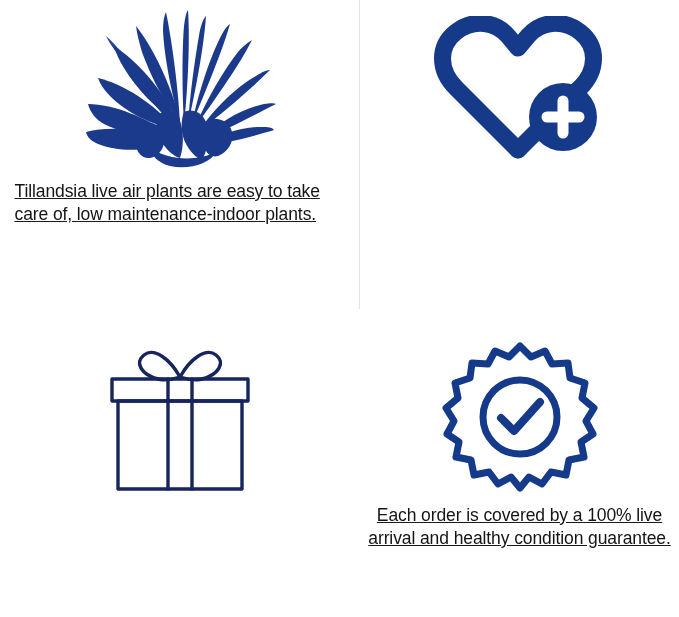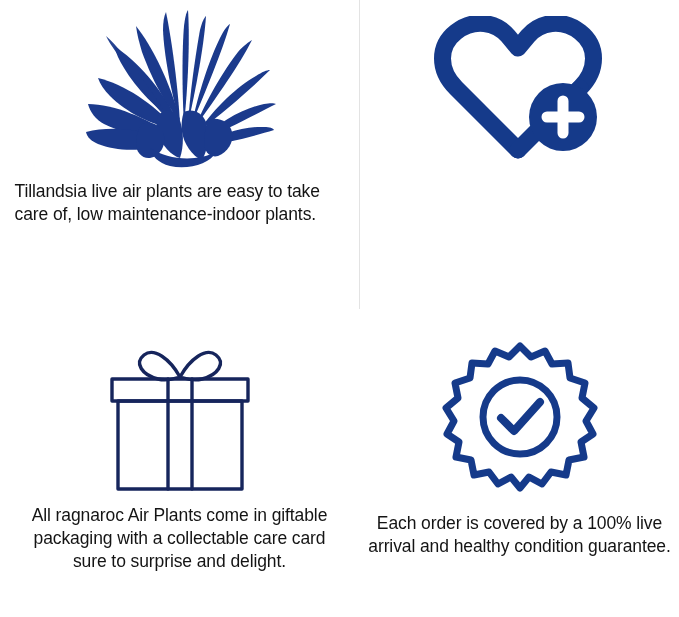--- a/index.html
+++ b/index.html
@@ -15,20 +15,21 @@
     overflow: hidden;
   }
 
   .feature-grid {
     width: 677px;
     height: 617px;
     display: grid;
     grid-template-columns: 359px 320px;
     grid-template-rows: 309px 308px;
     box-sizing: border-box;
+    text-decoration: underline;
   }
 
   .panel {
     position: relative;
     display: flex;
     flex-direction: column;
     align-items: center;
     box-sizing: border-box;
     overflow: hidden;
   }
@@ -72,21 +73,20 @@
   }
   .panel-bl .caption {
     width: 328px;
     text-align: center;
     padding: 0 6px;
   }
   .panel-br .caption {
     width: 316px;
     text-align: center;
     padding: 0 2px;
-    margin-top: 8px;
   }
 
   svg { display: block; }
 </style>
 </head>
 <body>
 
 <div class="feature-grid">
 
   <div class="panel panel-tl">
@@ -148,21 +148,20 @@
           <rect x="22" y="42" width="136" height="22"></rect>
 
           <path d="M78 42 L78 64 M102 42 L102 64"></path>
 
           <rect x="28" y="64" width="124" height="88"></rect>
 
           <path d="M78 64 L78 152 M102 64 L102 152"></path>
         </g>
       </svg>
     </div>
-    <div class="caption">All ragnaroc Air Plants come in giftable packaging with a collectable care card sure to surprise and delight.</div>
   </div>
 
   <div class="panel panel-br panel-r no-rule">
     <div class="icon-wrap">
       <svg width="160" height="158" viewBox="0 0 160 158" aria-hidden="true">
         <path d="M80 8 L91 19 L105 13 L112 26 L128 25 L130 40 L145 45 L142 60 L154 70 L146 83
                  L153 96 L141 104 L144 119 L129 122 L126 137 L111 134 L102 146 L89 139 L80 150
                  L71 139 L58 146 L49 134 L34 137 L31 122 L16 119 L19 104 L7 96 L14 83 L6 70
                  L18 60 L15 45 L30 40 L32 25 L48 26 L55 13 L69 19 Z" fill="none" stroke="#153A8A" stroke-width="7" stroke-linejoin="round"></path>
         <circle cx="80" cy="79" r="37" fill="none" stroke="#153A8A" stroke-width="7"></circle>

